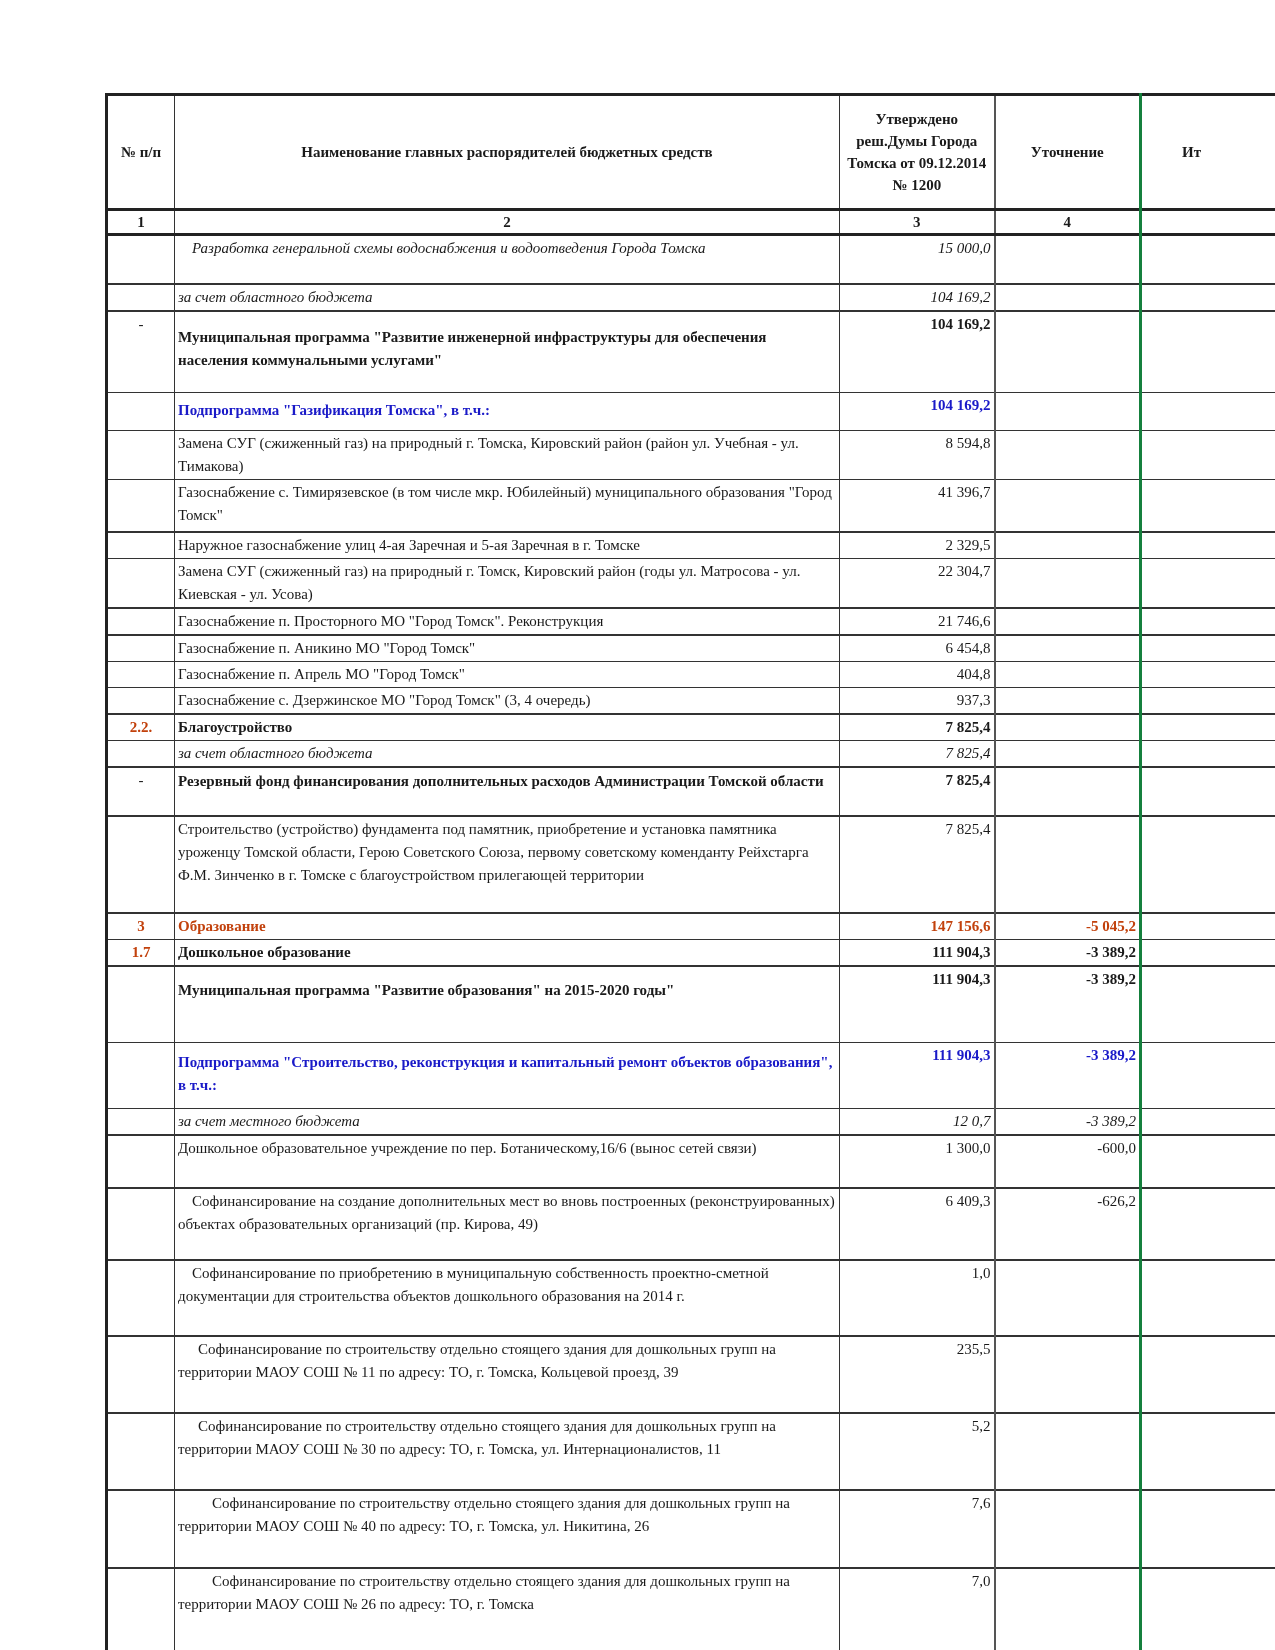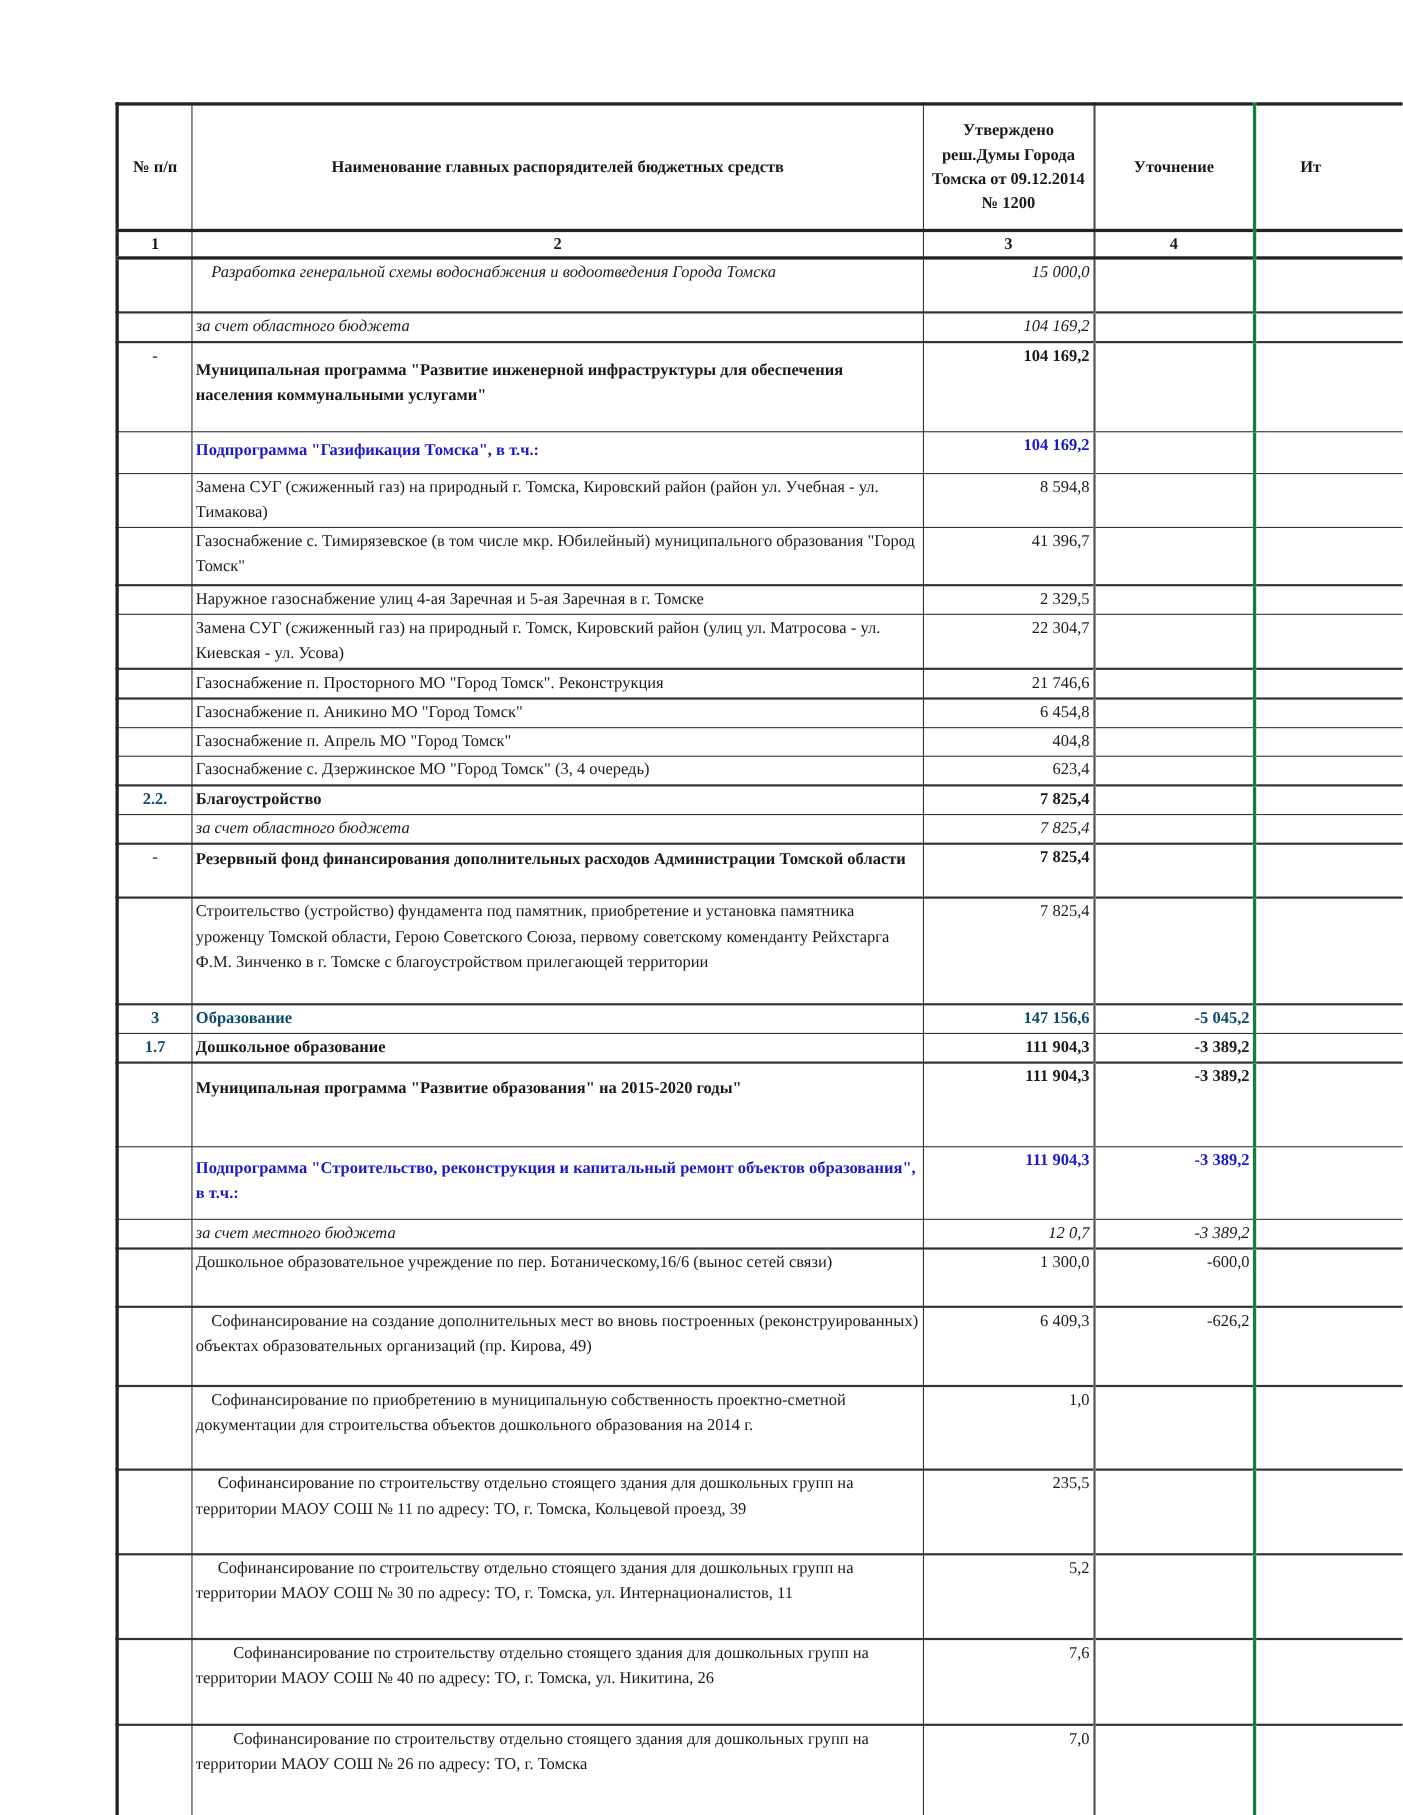--- a/index.html
+++ b/index.html
@@ -26,21 +26,21 @@
   table.budget td.c4, table.budget th.c4 { border-right: 3px solid #15803d; }
   tr.hdr th { height: 110px; }
   tr.hdr { border-bottom: 3px solid #222; }
   tr.nums td { text-align: center; font-weight: bold; height: 20px; line-height: 20px; }
   tr.nums { border-bottom: 3px solid #222; }
   td.num { text-align: right; padding-right: 2px; }
   td.idx { text-align: center; }
   .it { font-style: italic; }
   .b { font-weight: bold; }
   .blue { color: #1a1ac8; }
-  .navy { color: #0c4a6e; }
+  .navy { color: #c2410c; }
   .big { font-size: 17.5px; line-height: 26px; }
   .indent1 { text-indent: 14px; }
   .indent2 { text-indent: 20px; }
   .indent3 { text-indent: 34px; }
   tr.thick { border-bottom: 2px solid #333; }
 </style>
 </head>
 <body>
 
 <div class="page">
@@ -121,21 +121,21 @@
     <tr style="height:25px">
       <td class="idx"></td>
       <td>Наружное газоснабжение улиц 4-ая Заречная и 5-ая Заречная в г. Томске</td>
       <td class="num c3">2 329,5</td>
       <td class="num c4"></td>
       <td></td>
     </tr>
 
     <tr class="thick" style="height:50px">
       <td class="idx"></td>
-      <td>Замена СУГ (сжиженный газ) на природный г. Томск, Кировский район (улиц ул. Матросова - ул. Киевская - ул. Усова)</td>
+      <td>Замена СУГ (сжиженный газ) на природный г. Томск, Кировский район (годы ул. Матросова - ул. Киевская - ул. Усова)</td>
       <td class="num c3">22 304,7</td>
       <td class="num c4"></td>
       <td></td>
     </tr>
 
     <tr class="thick" style="height:24px">
       <td class="idx"></td>
       <td>Газоснабжение п. Просторного МО "Город Томск". Реконструкция</td>
       <td class="num c3">21 746,6</td>
       <td class="num c4"></td>
@@ -154,21 +154,21 @@
       <td class="idx"></td>
       <td>Газоснабжение п. Апрель МО "Город Томск"</td>
       <td class="num c3">404,8</td>
       <td class="num c4"></td>
       <td></td>
     </tr>
 
     <tr class="thick" style="height:23px">
       <td class="idx"></td>
       <td>Газоснабжение с. Дзержинское МО "Город Томск" (3, 4 очередь)</td>
-      <td class="num c3">623,4</td>
+      <td class="num c3">937,3</td>
       <td class="num c4"></td>
       <td></td>
     </tr>
 
     <tr style="height:24px">
       <td class="idx b navy">2.2.</td>
       <td class="b">Благоустройство</td>
       <td class="num b c3">7 825,4</td>
       <td class="num c4"></td>
       <td></td>

